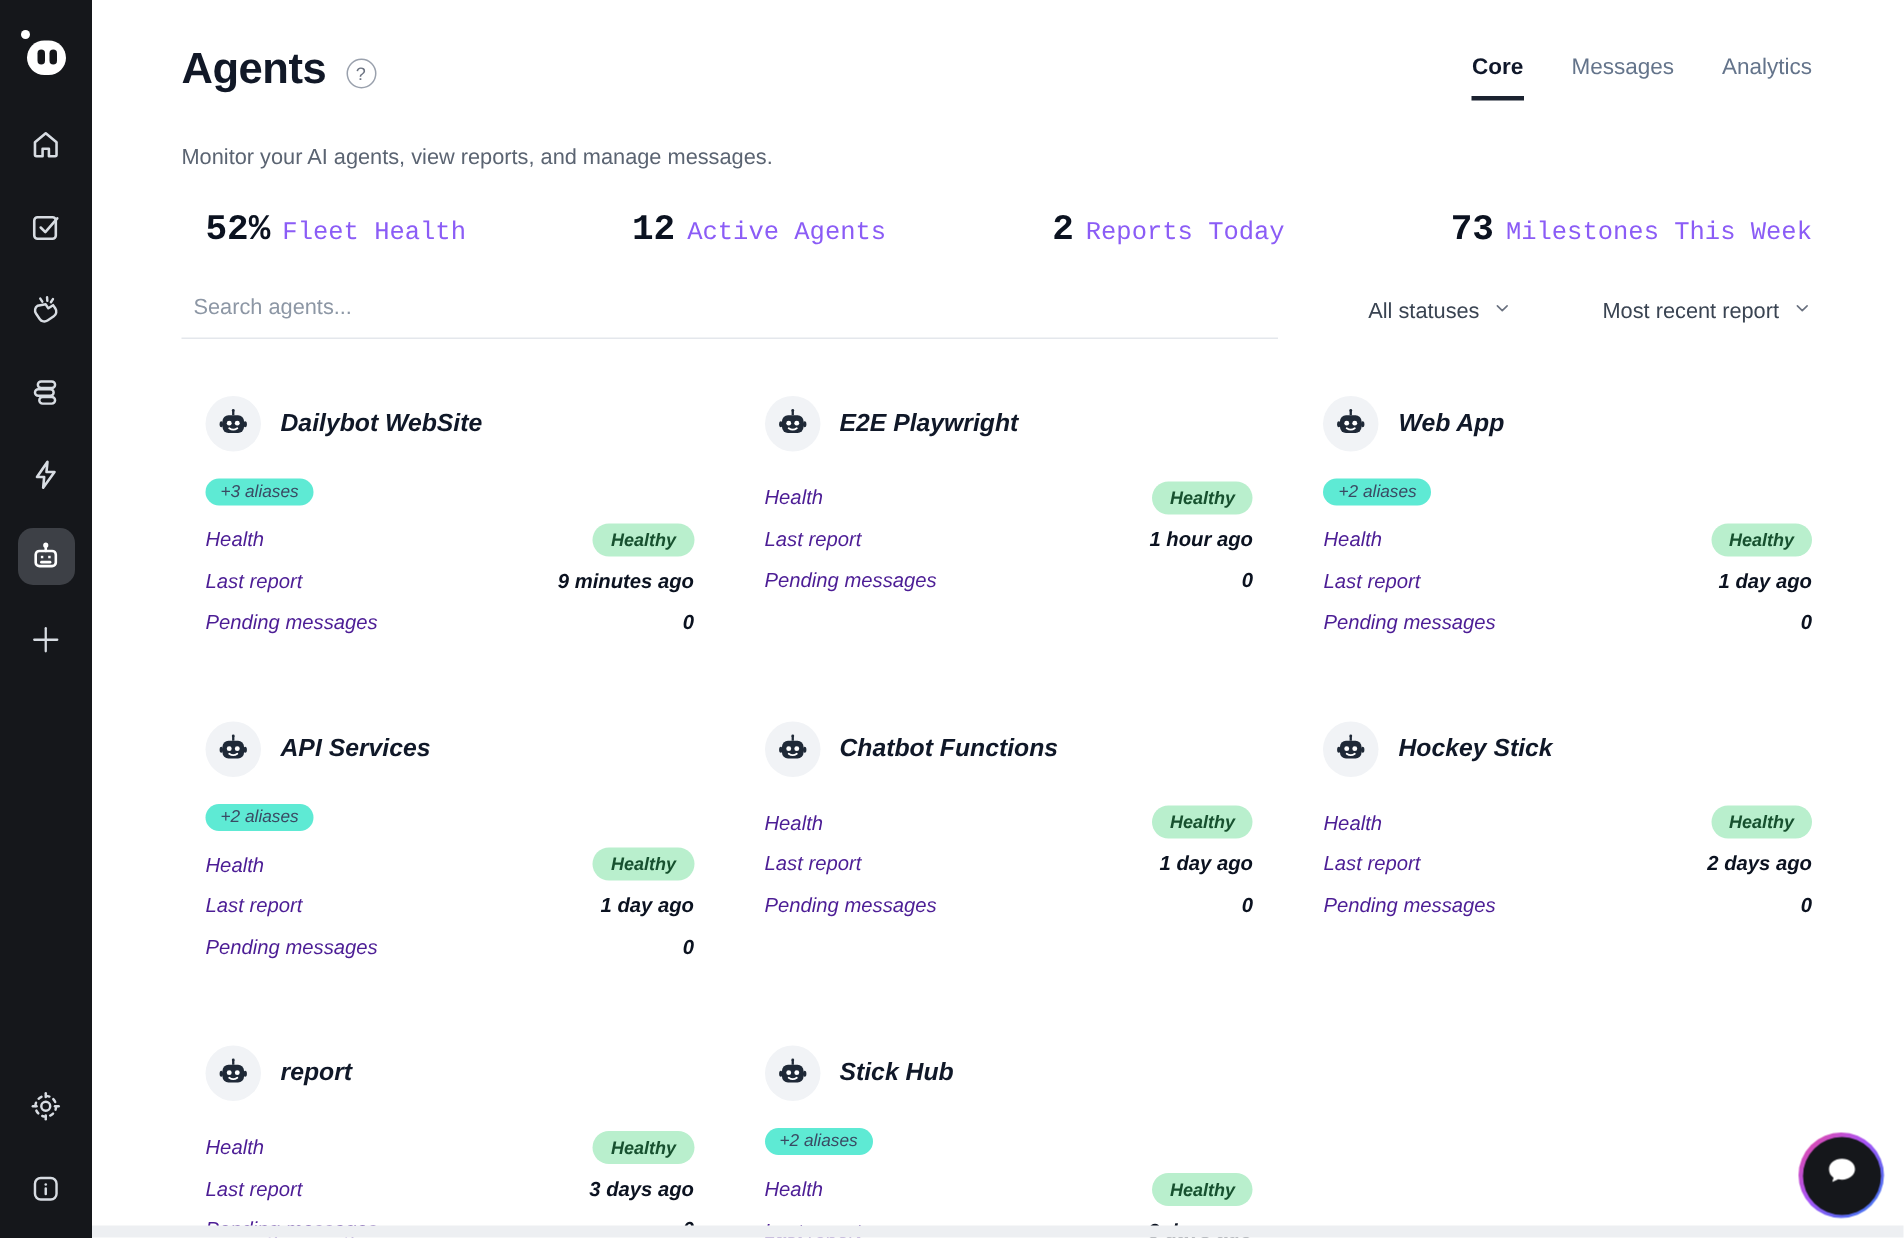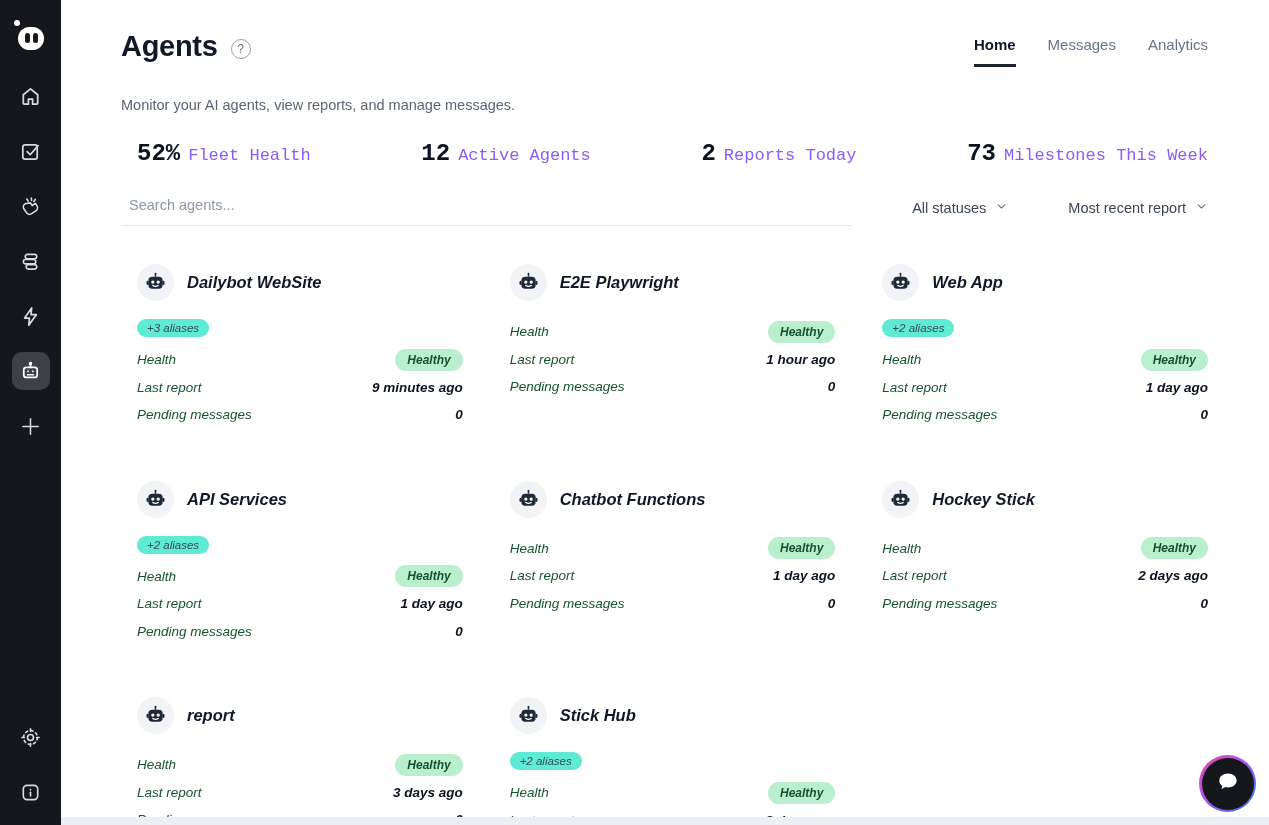--- a/index.html
+++ b/index.html
@@ -48,21 +48,21 @@
   .grid { display:grid; grid-template-columns:repeat(3,1fr); column-gap:47px; row-gap:52px;
     margin-top:38px; padding-left:16px; align-items:start; }
   .card { cursor:pointer;font-style:italic; }
   .card-header { display:flex; align-items:center; gap:13px; margin-bottom:17px; }
   .avatar { width:37px; height:37px; border-radius:50%; background:#f1f3f6; display:flex;
     align-items:center; justify-content:center; flex:none; }
   .agent-name { font-size:16.5px; font-weight:700; color:#101828; }
   .alias-badge { display:inline-block; font-size:11.5px; font-weight:500; color:#3a4a63; background:#5eead4;
     border-radius:999px; padding:3px 10px; margin-bottom:9px; }
   .row { display:flex; justify-content:space-between; align-items:center; min-height:27.5px; }
-  .row-label { font-size:13.5px; color:#14532d; }
+  .row-label { font-size:13.5px; color:#4c1d95; }
   .row-value { font-size:13.5px; font-weight:700; color:#0b1220; }
   .health-pill { font-size:12px; font-weight:700; color:#17512f; background:#b9efcd; border-radius:999px; padding:4px 12px;text-align:right; }
 
   
   .hscroll { position:fixed; left:61px; right:0; bottom:0; height:8px; background:#edeff2; z-index:5; }
   .chat-fab { position:fixed; right:13px; bottom:13px; width:57px; height:57px; border-radius:50%; padding:2.5px;
     background:linear-gradient(135deg,#ec4899,#a855f7 45%,#6366f1 72%,#3b82f6); cursor:pointer; z-index:30; }
   .chat-inner { width:100%; height:100%; border-radius:50%; background:#15171b;
     display:flex; align-items:center; justify-content:center; }
 </style>
@@ -164,21 +164,21 @@
 </nav>
 
 <main class="main">
 
   <div class="topbar">
     <div class="page-title-wrap">
       <h1 class="page-title">Agents</h1>
       <span class="help-badge">?</span>
     </div>
     <div class="tabs">
-      <span class="tab active">Home</span>
+      <span class="tab active">Core</span>
       <span class="tab">Messages</span>
       <span class="tab">Analytics</span>
     </div>
   </div>
 
   <p class="subtitle">Monitor your AI agents, view reports, and manage messages.</p>
 
   <div class="stats">
     <div class="stat">
       <span class="stat-value">52%</span>

